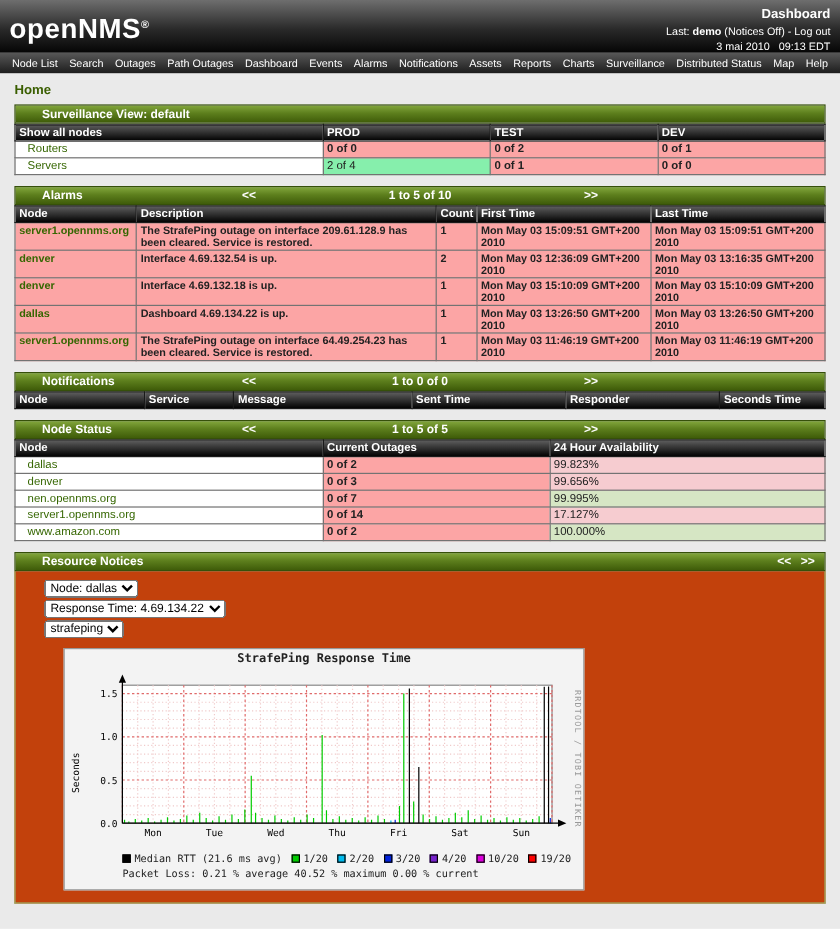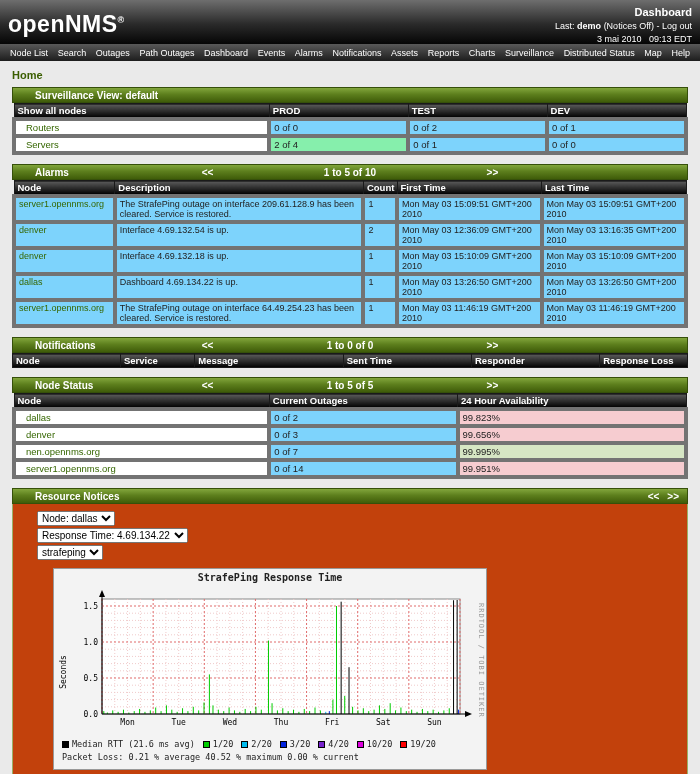--- a/index.html
+++ b/index.html
@@ -49,22 +49,22 @@
   .pager-right { margin-left:auto; padding-right:8px; display:flex; gap:8px; font-weight:bold; }
   .pager-right a { color:#fff; text-decoration:none; }
 
   
   table.grid { border-collapse:collapse; width:100%; font-size:9.5px; table-layout:fixed; }
   table.grid th {
     background:linear-gradient(180deg,#5a5a5a,#000);
     color:#fff; text-align:left; padding:1px 3px; border:1px solid #1a1a1a;
     font-weight:bold; font-size:9.5px; white-space:nowrap; overflow:hidden;
   }
-  table.grid td { border:4px solid #737373; padding:1px 3px; vertical-align:top; word-wrap:break-word; }
-  td.cell-ok   { background:#7dd3fc; }
+  table.grid td { border:1px solid #737373; padding:1px 3px; vertical-align:top; word-wrap:break-word; }
+  td.cell-ok   { background:#fca5a5;font-weight:bold; }
   td.cell-crit { background:#86efac; border-color:#b80000; }
   td.cell-white{ background:#fff; }
   td.avail-ok  { background:#d6e6c4; }
   td.avail-warn{ background:#f6ccd0; border-color:#c00000; }
   a.node-link { color:#356600; text-decoration:none; }
 
   .sv-table th:nth-child(1){ width:38%; }
   .sv-table td:first-child { padding-left:10px; }
 
   .alarms-table th:nth-child(1){width:15%;} .alarms-table th:nth-child(2){width:37%;}
@@ -81,21 +81,21 @@
   .ns-table td:first-child { padding-left:10px; }
 
   
   .rg-body { border:1px solid #9ab066; border-top:none; padding:5px 24px 10px; background:#c2410c; }
   select.rg-select { font-size:10px; display:block; margin:2px 0; font-family:"Liberation Sans",sans-serif; }
   .graph-box {
     background:#f3f3f3; border:1px solid #999; width:434px; margin:8px 0 0 16px;
     padding:3px 2px 2px; position:relative; font-family:"DejaVu Sans Mono", monospace;
   }
   .graph-title { text-align:center; font-size:10px; font-weight:bold; margin-bottom:1px; }
-  .legend { font-size:8.5px; line-height:1.55; padding:0 6px 3px; white-space:nowrap; }
+  .legend { font-size:8.5px; line-height:1.55; padding:0 6px 3px; white-space:nowrap;margin-left:40px; }
   .legend .sq { display:inline-block; width:7px; height:7px; margin:0 3px 0 8px; border:1px solid #000; vertical-align:middle; }
   .legend .sq:first-child { margin-left:0; }
   .watermark {
     position:absolute; right:1px; top:34px; writing-mode:vertical-rl;
     font-size:7px; color:#999; letter-spacing:1px;
   }
 </style>
 </head>
 <body>
 
@@ -237,21 +237,21 @@
         </span>
       </div>
       <table class="grid notif-table">
         <thead>
             <tr id="no-head">
               <th>Node</th>
               <th>Service</th>
               <th>Message</th>
               <th>Sent Time</th>
               <th>Responder</th>
-              <th>Response Loss</th>
+              <th>Seconds Time</th>
             </tr>
           </thead>
         <tbody id="no-body"></tbody>
       </table>
     </section>
 
     <section class="panel">
       <div class="panel-header">
         <span class="panel-title">Node Status</span>
         <span class="pager">
@@ -280,21 +280,26 @@
               <td class="avail-warn">99.656%</td>
             </tr>
             <tr>
               <td class="cell-white"><a class="node-link" href="#">nen.opennms.org</a></td>
               <td class="cell-ok">0 of 7</td>
               <td class="avail-ok">99.995%</td>
             </tr>
             <tr>
               <td class="cell-white"><a class="node-link" href="#">server1.opennms.org</a></td>
               <td class="cell-ok">0 of 14</td>
-              <td class="avail-warn">99.951%</td>
+              <td class="avail-warn">17.127%</td>
+            </tr>
+            <tr>
+              <td class="cell-white"><a class="node-link" href="#">www.amazon.com</a></td>
+              <td class="cell-ok">0 of 2</td>
+              <td class="avail-ok">100.000%</td>
             </tr>
           </tbody>
       </table>
     </section>
 
     <section class="panel">
       <div class="panel-header">
         <span class="panel-title">Resource Notices</span>
         <span class="pager-right">
           <a href="#">&lt;&lt;</a>

